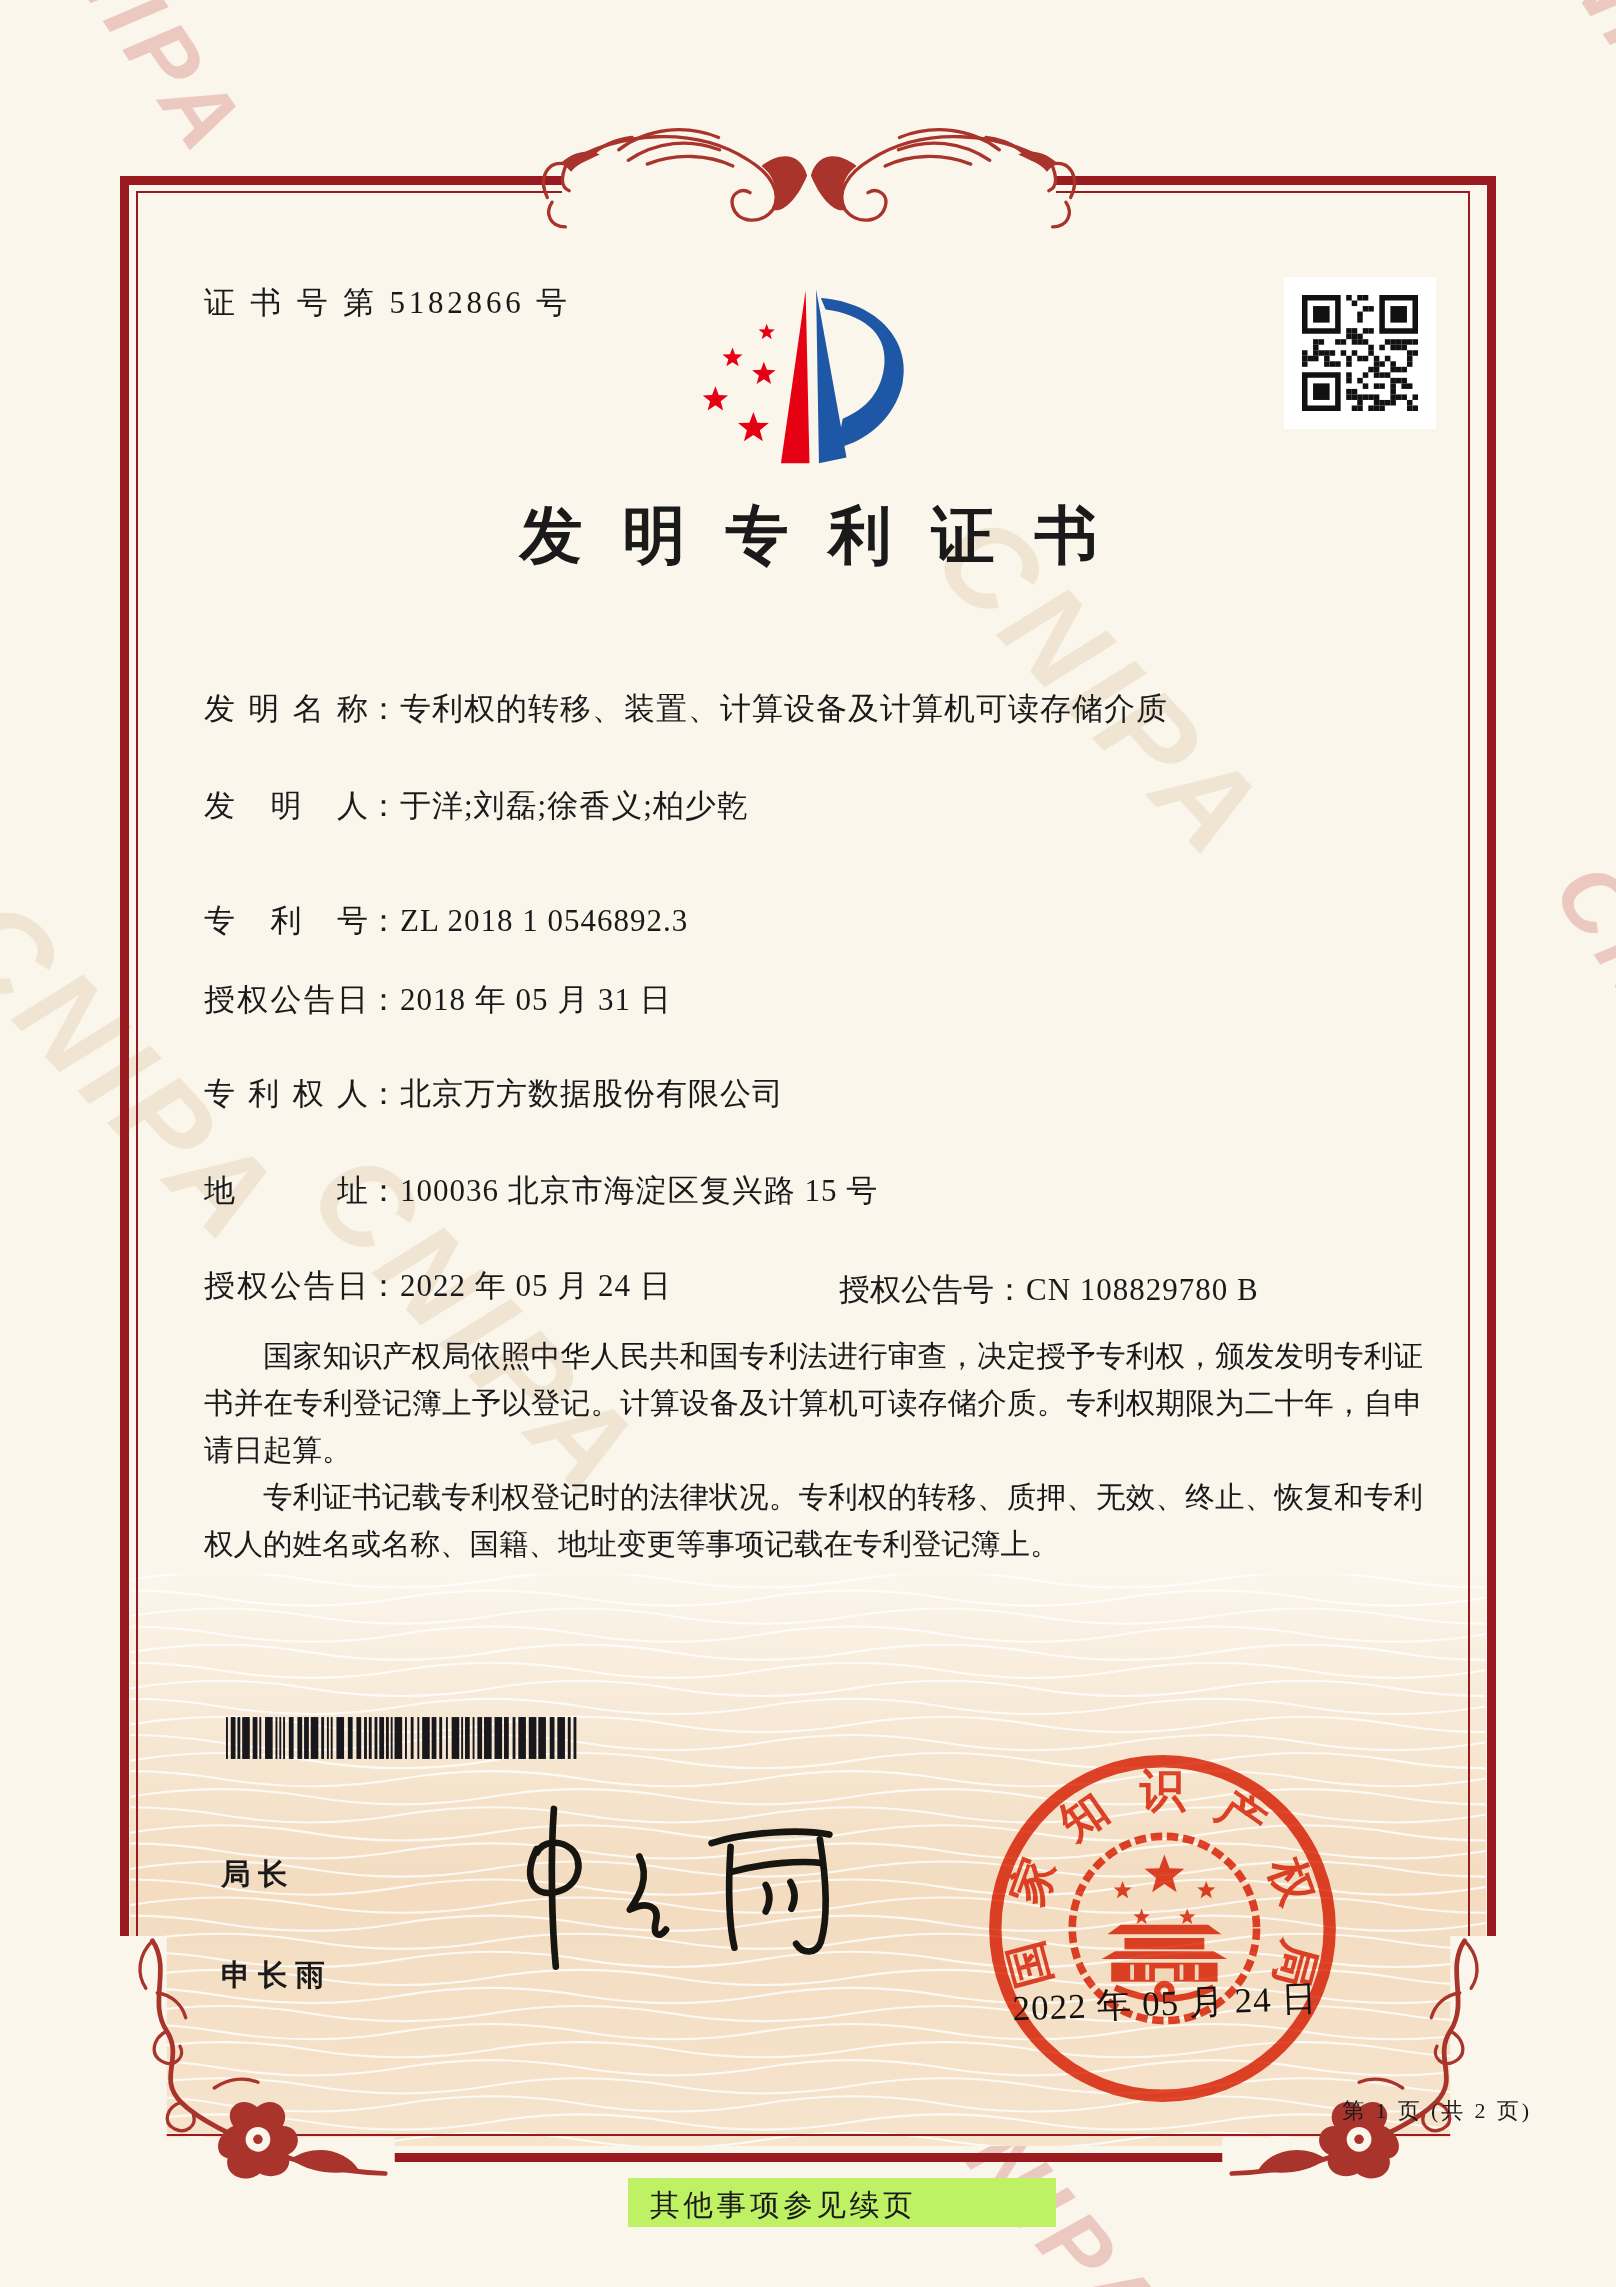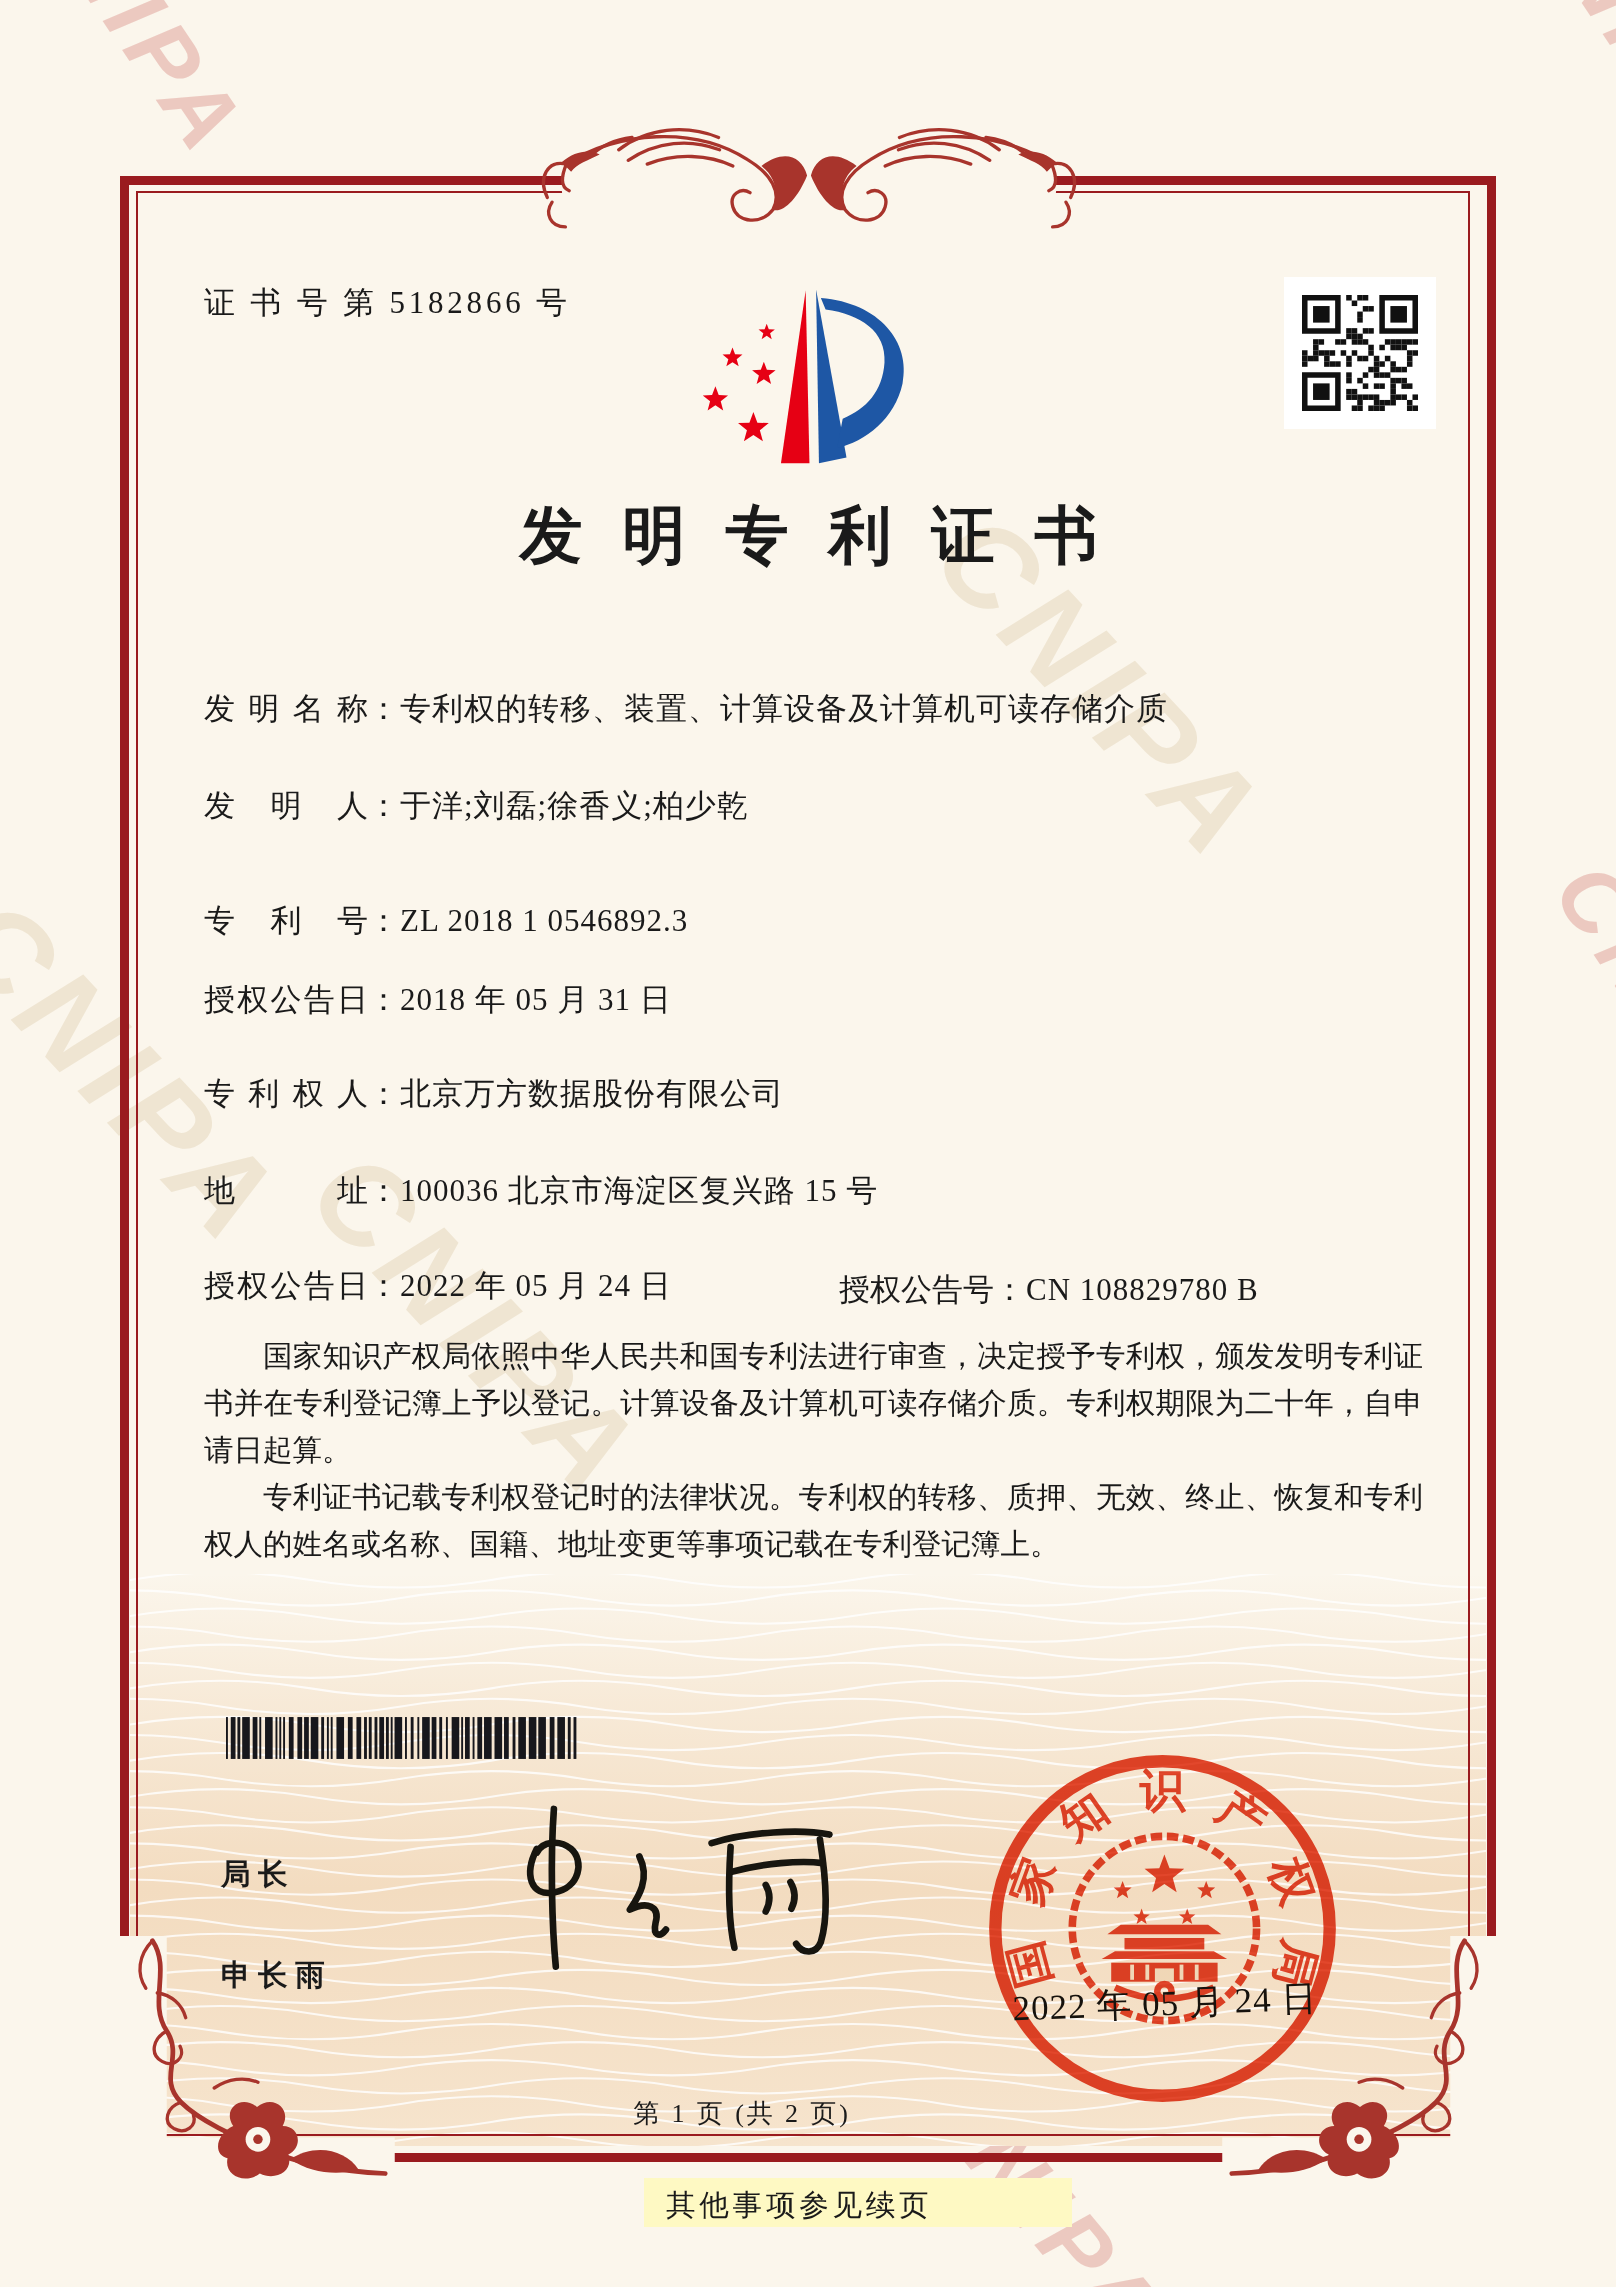--- a/index.html
+++ b/index.html
@@ -68,23 +68,23 @@
   .signature path{fill:none;stroke:#17150f;stroke-width:7;stroke-linecap:round;stroke-linejoin:round;}
 
   .seal{position:absolute;left:982px;top:1748px;z-index:4;opacity:.93;mix-blend-mode:multiply;}
   .seal-ring{fill:none;stroke:#e23a1d;stroke-width:13;}
   .seal-char{fill:#e23a1d;font-size:48px;font-weight:bold;font-family:"Liberation Serif","DejaVu Serif",serif;
              text-anchor:middle;dominant-baseline:central;}
   .seal-red{fill:#e23a1d;}
   .seal-date{position:absolute;left:994px;top:1980px;width:342px;text-align:center;font-size:35px;
              letter-spacing:1px;color:#16120d;z-index:5;transform:rotate(-2deg);}
 
-  .page-number{position:absolute;left:0;top:2096px;width:1484px;text-align:center;font-size:26px;
-               letter-spacing:2.9px;z-index:3;}
-  .footer-box{position:absolute;left:644px;top:2178px;width:428px;height:49px;background:#fef9c3;z-index:3;}
+  .page-number{position:absolute;left:0;top:2096px;width:1484px;text-align:right;font-size:22px;
+               letter-spacing:2.9px;z-index:3;padding-left:48px;}
+  .footer-box{position:absolute;left:628px;top:2178px;width:428px;height:49px;background:#bef264;z-index:3;}
   .footer-note{position:absolute;left:22px;top:7.6px;font-size:29.5px;letter-spacing:3.8px;color:#1a1a1a;}
 </style>
 </head>
 <body>
 
 <div class="page">
 
   <div class="wm pink wm1">CNIPA</div>
   <div class="wm pink wm2">CNIPA</div>
   <div class="wm pink wm3">CNIPA</div>

